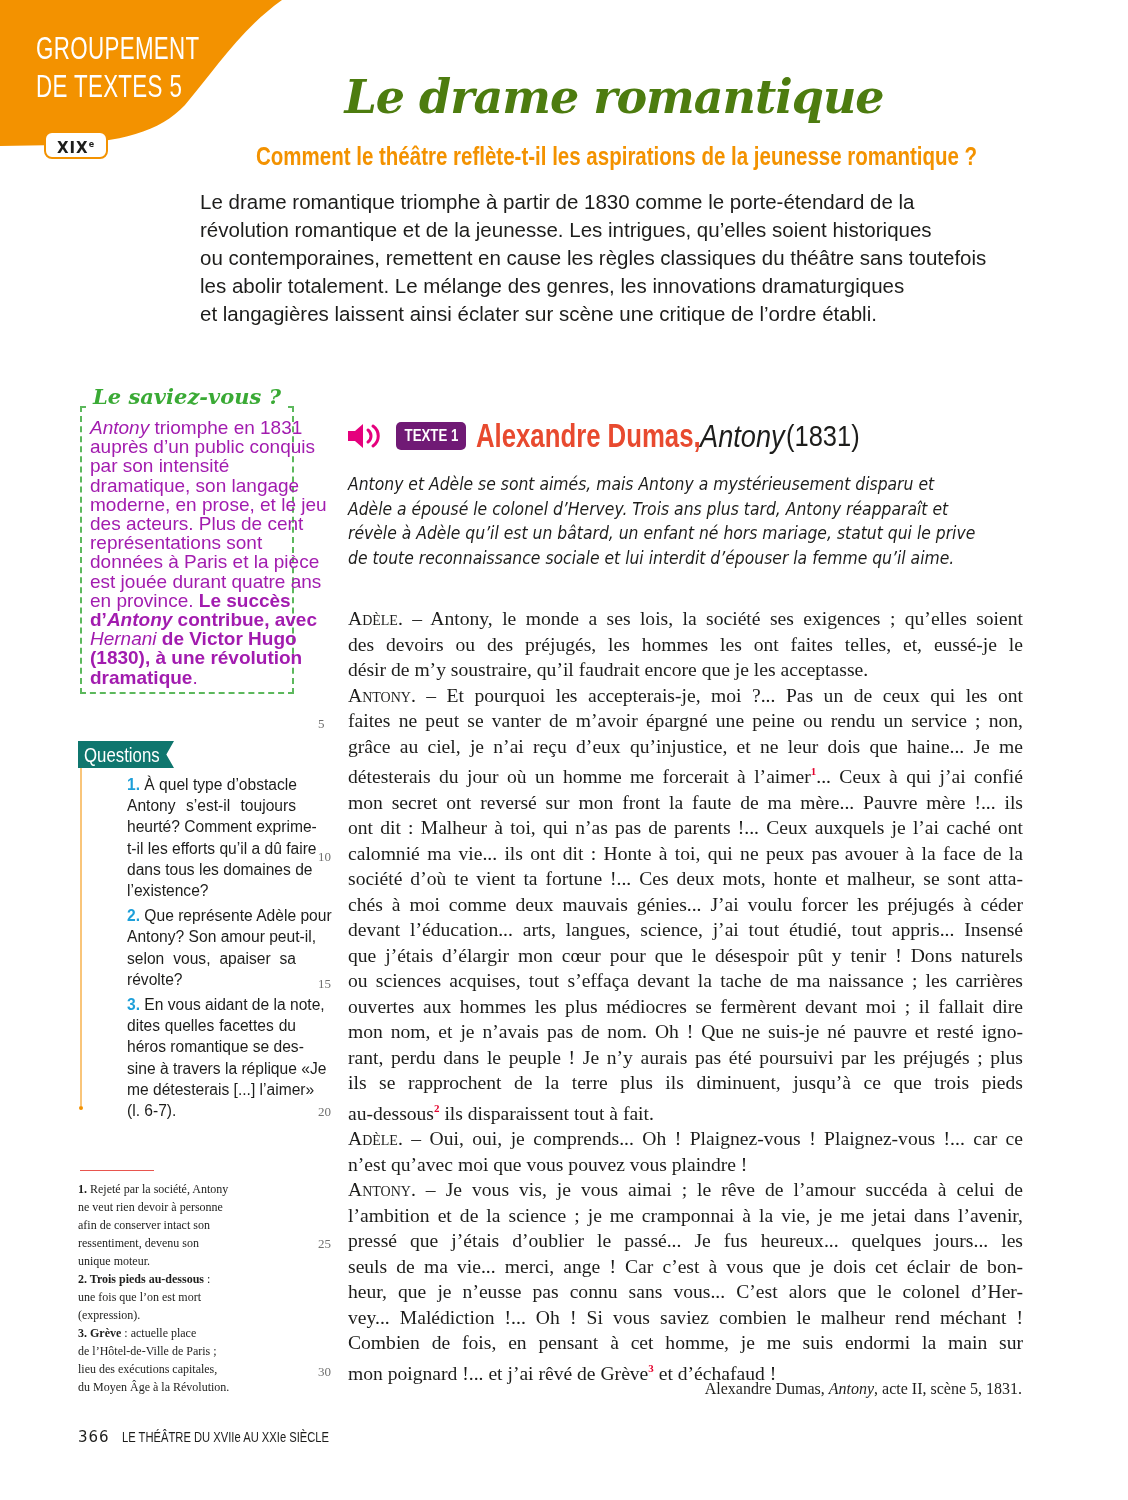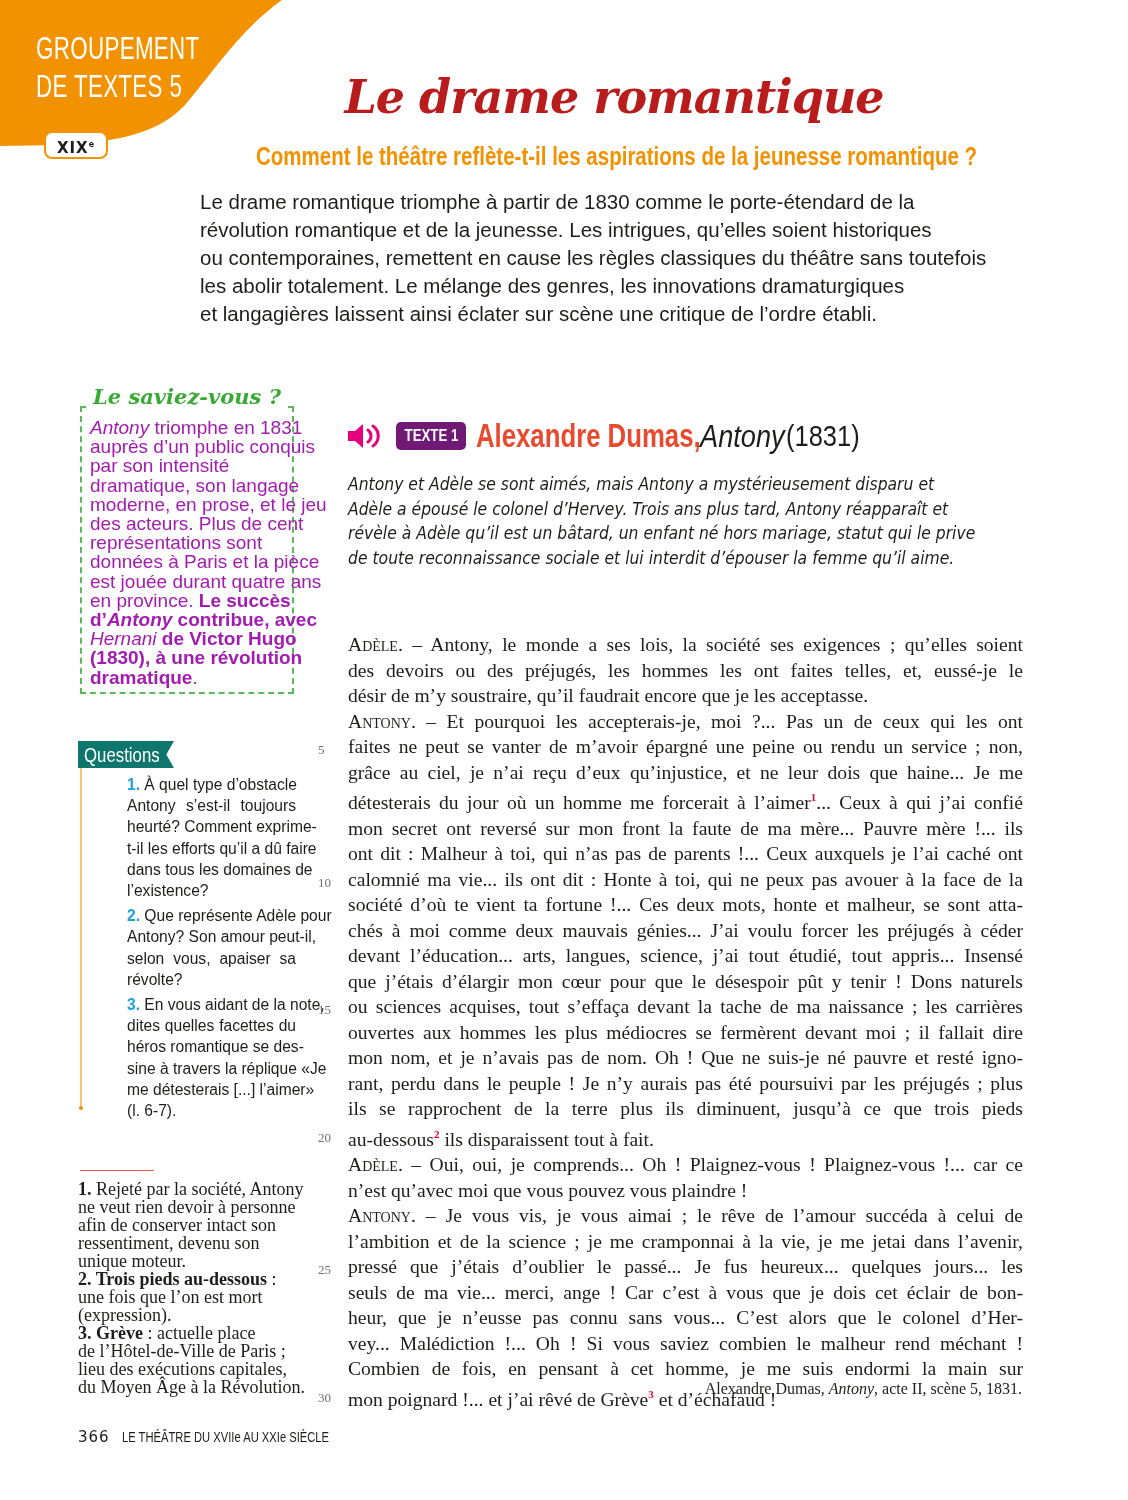--- a/index.html
+++ b/index.html
@@ -19,21 +19,21 @@
     background: #fff; border: 2px solid #f39200; border-radius: 8px;
     font-family: "DejaVu Sans", sans-serif; font-size: 15px; font-weight: bold;
     text-align: center; line-height: 24px; color: #1d1d1b; letter-spacing: 1px;
   }
   .century-badge sup { font-size: 8px; vertical-align: 6px; }
 
   .page-title {
     position: absolute; left: 0; width: 1128px; top: 70px; text-align: center;
     padding-left: 100px;
     font-family: "DejaVu Serif", serif; font-style: italic; font-weight: bold;
-    font-size: 46px; color: #b91c1c; letter-spacing: -1px;
+    font-size: 46px; color: #4d7c0f; letter-spacing: -1px;
   }
   .subtitle {
     position: absolute; left: 256px; top: 142px; white-space: nowrap;
     font-family: "Liberation Sans", sans-serif; font-weight: bold; font-size: 25px;
     color: #f39200; transform: scaleX(0.82); transform-origin: left top;
   }
   .intro {
     position: absolute; left: 200px; top: 188px; width: 820px;
     font-family: "Liberation Sans", sans-serif; font-size: 20.5px; line-height: 28px;
     color: #1d1d1b;
@@ -74,21 +74,21 @@
     font-family: "Liberation Sans", sans-serif; font-size: 15.6px; line-height: 21.2px; color: #1d1d1b;
   }
   .questions-list .q { margin-bottom: 4px; margin-left: 37px; }
   .questions-list .q span.line { display: block; white-space: nowrap; }
   .q-num { color: #1e9fd9; font-weight: bold; }
 
   
   .footnote-rule { position: absolute; left: 80px; top: 1170px; width: 74px; height: 1px; background: #e8554e; }
   .footnotes {
     position: absolute; left: 78px; top: 1180px; width: 220px;
-    font-family: "Liberation Serif", serif; font-size: 18px; line-height: 18px; color: #1d1d1b;
+    font-family: "Liberation Serif", serif; font-size: 12px; line-height: 18px; color: #1d1d1b;
   }
   .footnotes span.line { display: block; white-space: nowrap; }
 
   
   .text-header { position: absolute; left: 346px; top: 416px; height: 40px; display: flex; align-items: center; white-space: nowrap; }
   .audio-icon { width: 38px; height: 28px; margin-right: 12px; }
   .texte-badge {
     background: #701a75; color: #fff; border-radius: 5px; height: 28px; width: 70px;
     font-family: "Liberation Sans", sans-serif; font-weight: bold; font-size: 17px; line-height: 28px;
     text-align: center; margin-right: 10px;
@@ -108,21 +108,21 @@
   }
 
   .chapeau {
     position: absolute; left: 348px; top: 472px; width: 660px;
     font-family: "DejaVu Sans", sans-serif; font-style: italic; font-size: 16.8px; line-height: 24.5px; color: #1d1d1b;
   }
   .chapeau span { display: block; white-space: nowrap; transform: scaleX(0.93); transform-origin: left; }
 
   
   .excerpt {
-    position: absolute; left: 348px; top: 632px; width: 675px;
+    position: absolute; left: 348px; top: 606px; width: 675px;
     font-family: "Liberation Serif", serif; font-size: 19.6px; line-height: 25.5px; color: #1d1d1b;
   }
   .excerpt .line { display: block; white-space: nowrap; position: relative; text-align: justify; text-align-last: justify; }
   .excerpt .line.last { text-align-last: left; }
   .excerpt .lnum {
     position: absolute; left: -30px; width: 20px; text-align: right;
     font-size: 13px; color: #6f6f6e; top: 3px;
   }
   .speaker { font-variant: small-caps; }
   .fn { color: #e4032e; font-size: 11px; vertical-align: 8px; font-weight: bold; }

